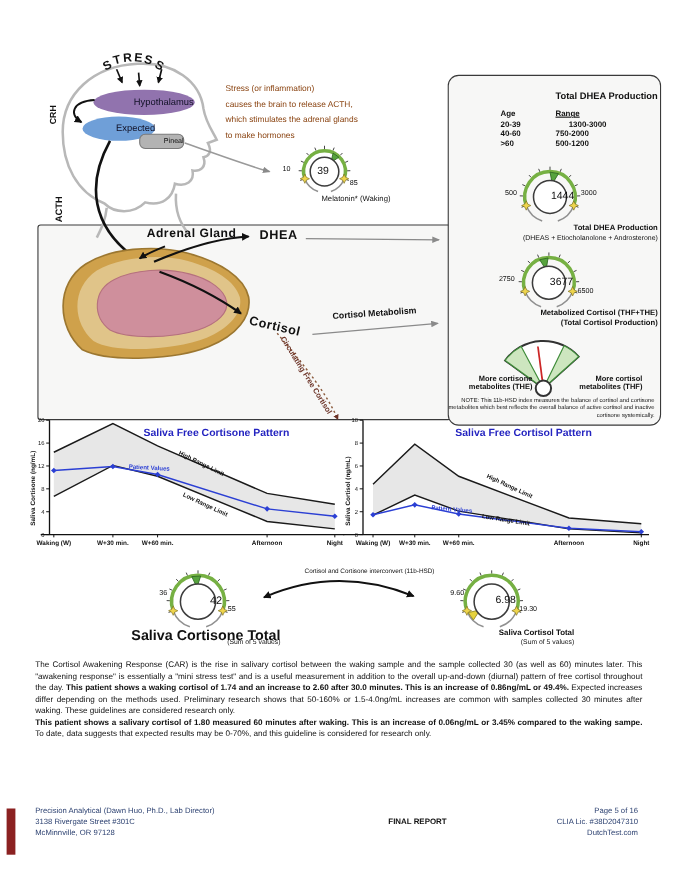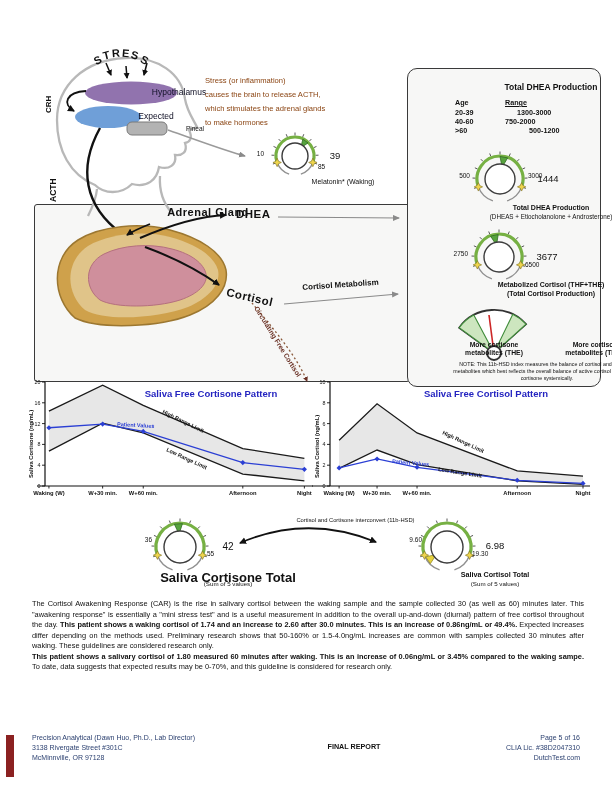--- a/index.html
+++ b/index.html
@@ -1,19 +1,19 @@
 <!DOCTYPE html>
 <html><head>
 <meta charset="utf-8">
 <style>
   html,body{margin:0;padding:0;background:#fff;}
   body{font-family:"Liberation Sans",sans-serif;color:#111;}
   #page{position:relative;width:612px;height:793px;background:#ffffff;overflow:hidden;}
   .abs{position:absolute;}
-  .ctr{text-align:center;margin-left:48px;}
+  .ctr{text-align:right;}
   .rt{text-align:right;}
   .b{font-weight:bold;}
   .pre{white-space:pre-line;}
   .box{position:absolute;border:1.6px solid #3a3a3a;background:#f7f7f6;}
   #gfx{position:absolute;left:0;top:0;z-index:3;pointer-events:none;}
   .lbl{position:absolute;z-index:4;line-height:1.15;}
   #stress-word{position:absolute;left:94px;top:47px;z-index:4;display:flex;gap:2px;font-weight:bold;font-size:11px;}
   #car-par{position:absolute;left:32px;top:599px;width:552px;font-size:7.4px;line-height:1.42;text-align:justify;white-space:pre-wrap;z-index:4;}
   .foot{font-size:7px;line-height:1.45;color:#2a3f6f;}
   svg text{font-family:"Liberation Sans",sans-serif;}
@@ -284,21 +284,21 @@
   <div class="lbl ctr" style="left:235px;top:178px;width:120px;font-size:7px;">Melatonin* (Waking)</div>
 
   <div class="lbl ctr b" style="left:408px;top:83px;width:190px;font-size:8.5px;">Total DHEA Production</div>
   <div class="lbl b" style="left:455px;top:99px;font-size:7.2px;">Age</div>
   <div class="lbl b" style="left:505px;top:99px;font-size:7.2px;text-decoration:underline;">Range</div>
   <div class="lbl" style="left:455px;top:109px;font-size:7.2px;font-weight:600;">20-39</div>
   <div class="lbl" style="left:505px;top:109px;font-size:7.2px;font-weight:600;margin-left:12px;">1300-3000</div>
   <div class="lbl" style="left:455px;top:118px;font-size:7.2px;font-weight:600;">40-60</div>
   <div class="lbl" style="left:505px;top:118px;font-size:7.2px;font-weight:600;">750-2000</div>
   <div class="lbl" style="left:455px;top:127px;font-size:7.2px;font-weight:600;">&gt;60</div>
-  <div class="lbl" style="left:505px;top:127px;font-size:7.2px;font-weight:600;margin-left:24px;">500-1200</div>
+  <div class="lbl" style="left:505px;top:127px;font-size:7.2px;font-weight:600;">500-1200</div>
 
   <div class="lbl ctr" style="left:478px;top:174px;width:44px;font-size:9.5px;">1444</div>
   <div class="lbl rt" style="left:448px;top:172px;width:22px;font-size:6.5px;">500</div>
   <div class="lbl" style="left:528px;top:172px;width:26px;font-size:6.5px;">3000</div>
   <div class="lbl ctr b" style="left:408px;top:204px;width:190px;font-size:7px;">Total DHEA Production</div>
   <div class="lbl ctr" style="left:408px;top:213px;width:190px;font-size:6.3px;">(DHEAS + Etiocholanolone + Androsterone)</div>
 
   <div class="lbl ctr" style="left:477px;top:252px;width:44px;font-size:9.5px;">3677</div>
   <div class="lbl rt" style="left:442px;top:250px;width:26px;font-size:6.5px;">2750</div>
   <div class="lbl" style="left:525px;top:261px;width:26px;font-size:6.5px;">6500</div>

